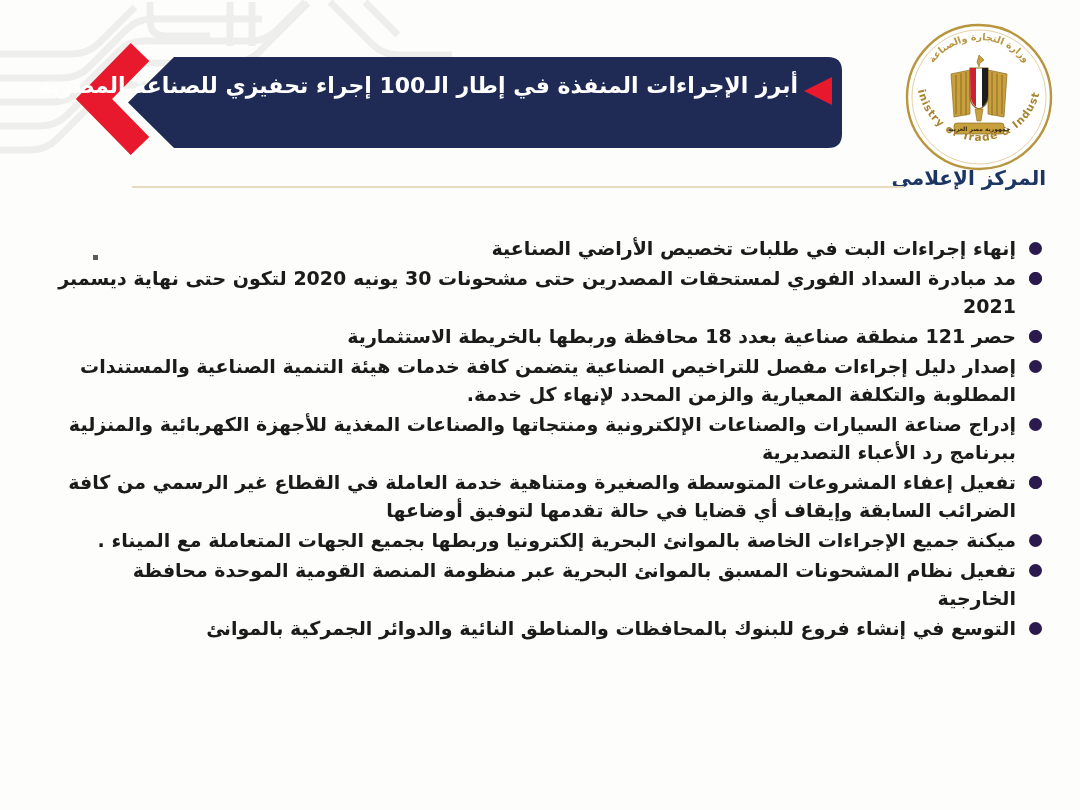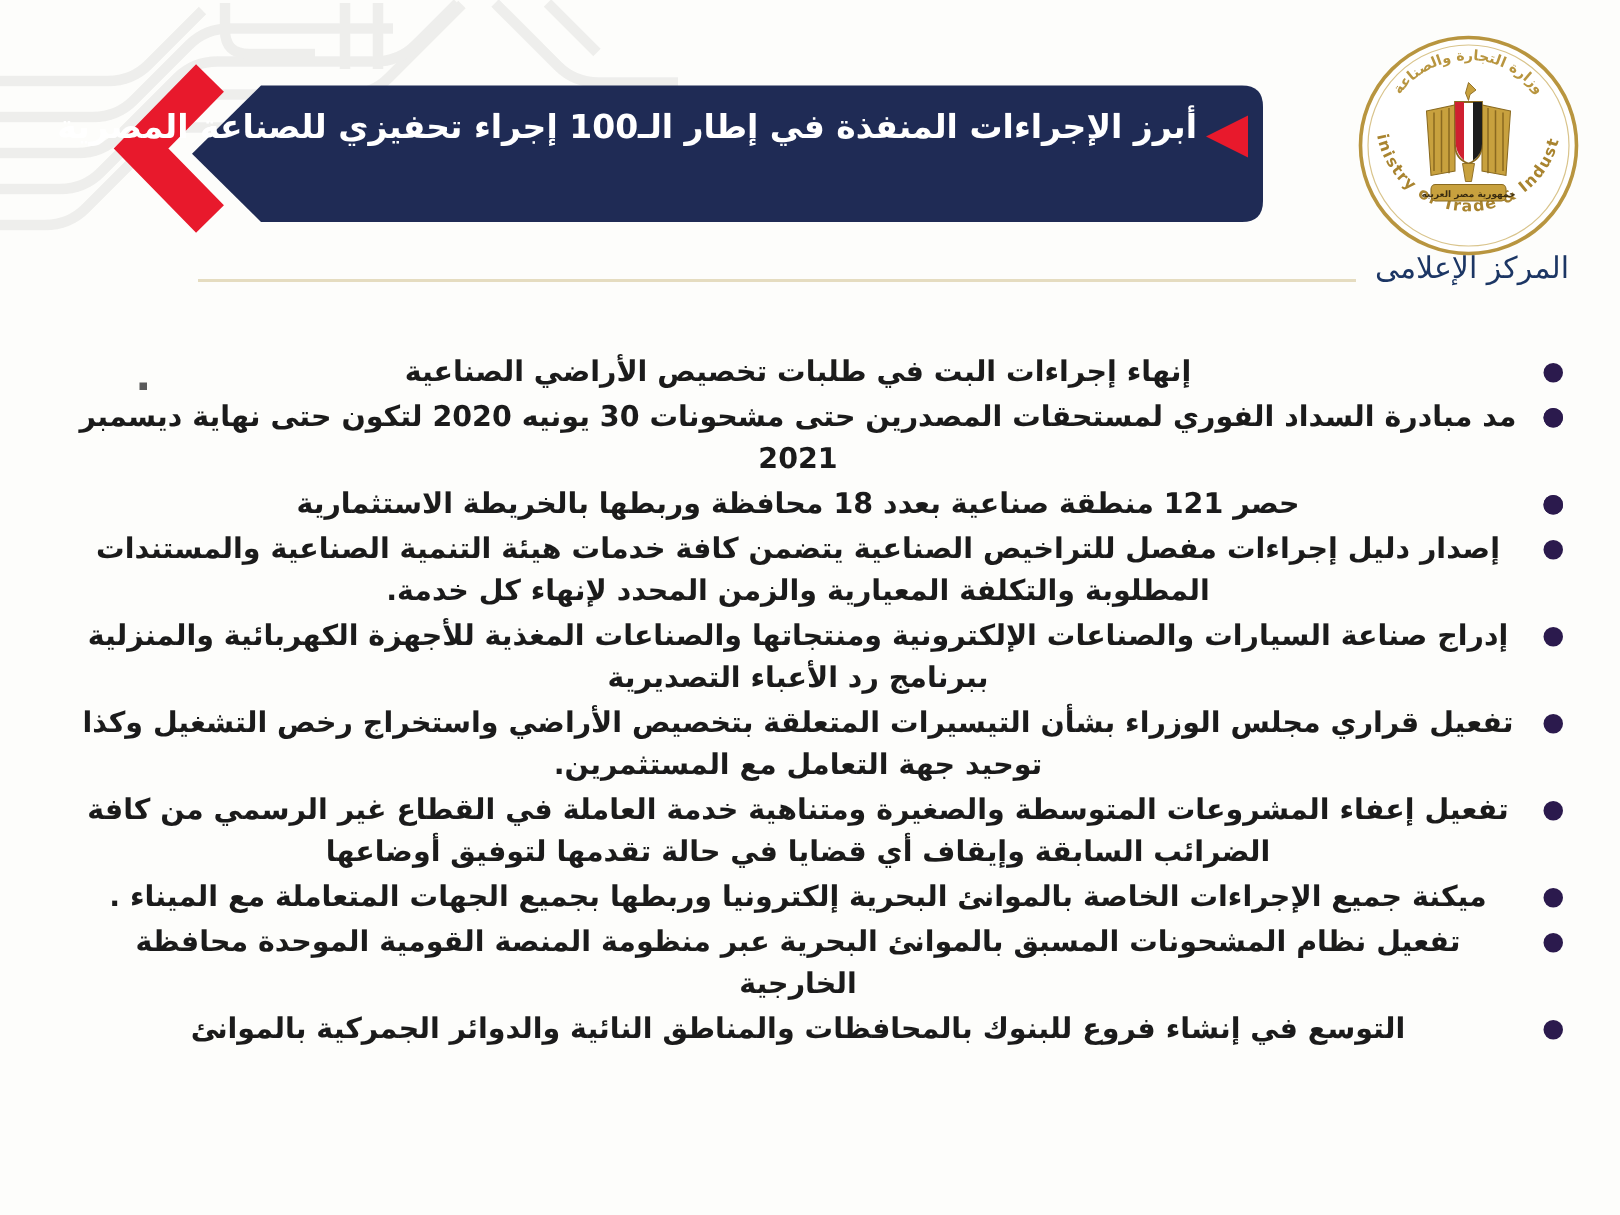--- a/index.html
+++ b/index.html
@@ -15,35 +15,35 @@
   .banner-title{
     position:absolute;top:64px;right:282px;height:44px;line-height:44px;
     direction:rtl;text-align:right;white-space:nowrap;
     color:#ffffff;font-size:22px;font-weight:bold;letter-spacing:0;
   }
   
   .logo{position:absolute;top:22px;right:26px;width:150px;height:150px;}
   
   .media-center{
     position:absolute;top:166px;right:34px;
-    direction:rtl;color:#1c3664;font-size:20px;font-weight:normal;
+    direction:rtl;color:#1c3664;font-size:20px;font-weight:bold;
   }
   .media-rule{
     position:absolute;top:186px;left:132px;width:772px;height:2px;
     background:#e5dcc0;
   }
   
   .measures{
     position:absolute;top:234px;right:38px;left:48px;
     direction:rtl;list-style:none;margin:0;padding:0;
   }
   .measures li{
     position:relative;padding-right:26px;margin:0 0 2px 0;
     font-size:19px;font-weight:bold;line-height:28px;color:#1b1b1b;
-    text-align:center;
+    text-align:right;
   }
   .measures li .bullet{
     position:absolute;right:0;top:8px;width:13px;height:13px;border-radius:50%;
     background:#2b1a4d;
   }
   .stray-dot{
     position:absolute;top:255px;left:93px;width:5px;height:5px;background:#5a5a5a;
   }
 </style>
 </head>
@@ -116,21 +116,21 @@
   <div class="media-rule"></div>
 
   <ul class="measures">
       <li><span class="bullet"></span><span>إنهاء إجراءات البت في طلبات تخصيص الأراضي الصناعية</span></li>
       <li><span class="bullet"></span></li>
       <li><span class="bullet"></span><span>مد مبادرة السداد الفوري لمستحقات المصدرين حتى مشحونات 30 يونيه 2020 لتكون حتى نهاية ديسمبر 2021</span></li>
       <li><span class="bullet"></span></li>
       <li><span class="bullet"></span><span>حصر 121 منطقة صناعية بعدد 18 محافظة وربطها بالخريطة الاستثمارية</span></li>
       <li><span class="bullet"></span><span>إصدار دليل إجراءات مفصل للتراخيص الصناعية يتضمن كافة خدمات هيئة التنمية الصناعية والمستندات المطلوبة والتكلفة المعيارية والزمن المحدد لإنهاء كل خدمة.</span></li>
       <li><span class="bullet"></span><span>إدراج صناعة السيارات والصناعات الإلكترونية ومنتجاتها والصناعات المغذية للأجهزة الكهربائية والمنزلية ببرنامج رد الأعباء التصديرية</span></li>
-      <li><span class="bullet"></span><span>تفعيل قراري مجلس الوزراء بشأن التيسيرات المتعلقة بتخصيص الأراضي واستخراج رخص التشغيل وكذا توحيد جهة التعامل مع المستثمرين.</span></li>
+      <li><span class="bullet"></span></li>
       <li><span class="bullet"></span><span>تفعيل إعفاء المشروعات المتوسطة والصغيرة ومتناهية خدمة العاملة في القطاع غير الرسمي من كافة الضرائب السابقة وإيقاف أي قضايا في حالة تقدمها لتوفيق أوضاعها</span></li>
       <li><span class="bullet"></span><span>ميكنة جميع الإجراءات الخاصة بالموانئ البحرية إلكترونيا وربطها بجميع الجهات المتعاملة مع الميناء .</span></li>
       <li><span class="bullet"></span><span>تفعيل نظام المشحونات المسبق بالموانئ البحرية عبر منظومة المنصة القومية الموحدة محافظة الخارجية</span></li>
       <li><span class="bullet"></span><span>التوسع في إنشاء فروع للبنوك بالمحافظات والمناطق النائية والدوائر الجمركية بالموانئ</span></li>
     </ul>
 
   <div class="stray-dot"></div>
 
 </div>
 

